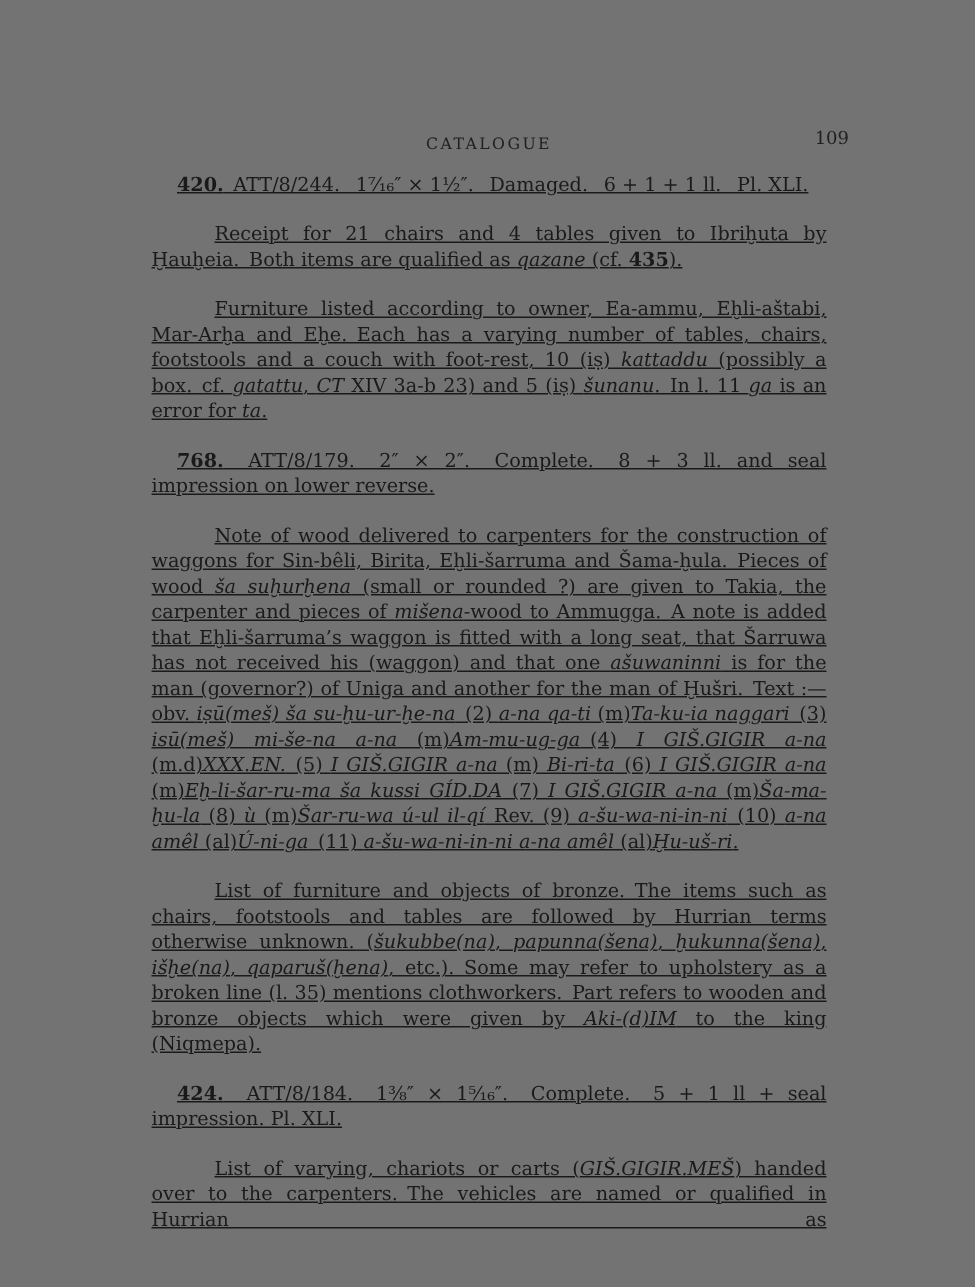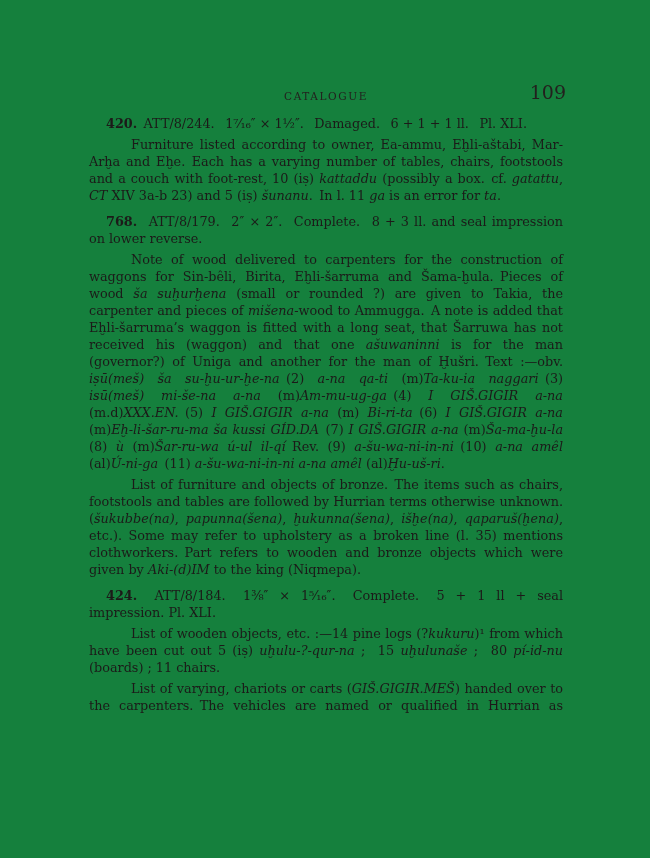--- a/index.html
+++ b/index.html
@@ -1,21 +1,21 @@
 <!DOCTYPE html>
 <html><head>
 <meta charset="utf-8">
 <style>
   html, body { margin: 0; padding: 0; background: #f4f4f2; }
   .page {
     position: relative;
     width: 650px;
     height: 858px;
     margin: 0 auto;
-    background: #15803d;
+    background: #737373;
     overflow: hidden;
     color: #1c1a19;
     font-family: "DejaVu Serif", "Liberation Serif", serif;
     font-size: 12.8px;
     line-height: 17px;
   }
   .content {
     position: absolute;
     left: 85px;
     top: 88px;
@@ -31,44 +31,44 @@
     left: 0; right: 0;
     text-align: center;
     font-size: 10.5px;
     letter-spacing: 1.6px;
     color: #23201e;
   }
   .running-head .pagenum {
     position: absolute;
     right: 1px;
     top: -4px;
-    font-size: 19px;
+    font-size: 12px;
     color: #23201e;
   }
-  p { margin: 4px; text-align: justify; }
+  p { margin: 16px; text-align: justify; text-decoration: underline; }
   p.entry-head { text-indent: 17px; margin-top: 9px; }
   p.para { text-indent: 42px; }
   p.section { text-indent: 17px; margin-top: 12px; }
   p.flush { text-align-last: justify; }
   b { font-weight: bold; }
   i { font-style: italic; }
 </style>
 </head>
 <body>
 
 <div class="page">
   <div class="content">
     <div class="running-head">
       <span class="title">CATALOGUE</span>
       <span class="pagenum">109</span>
     </div>
     <div>
         <p class="entry-head"><b>420.</b><span> ATT/8/244.  1⁷⁄₁₆″ × 1½″.  Damaged.  6 + 1 + 1 ll.  Pl. XLI.</span></p>
+        <p class="para"><span>Receipt for 21 chairs and 4 tables given to Ibriḫuta by Ḫauḫeia. Both items are qualified as </span><i>qazane</i><span> (cf. </span><b>435</b><span>).</span></p>
         <p class="para"><span>Furniture listed according to owner, Ea-ammu, Eḫli-aštabi, Mar-Arḫa and Eḫe. Each has a varying number of tables, chairs, footstools and a couch with foot-rest, 10 (iṣ) </span><i>kattaddu</i><span> (possibly a box. cf. </span><i>gatattu</i><span>, </span><i>CT</i><span> XIV 3a-b 23) and 5 (iṣ) </span><i>šunanu</i><span>. In l. 11 </span><i>ga</i><span> is an error for </span><i>ta</i><span>.</span></p>
         <p class="entry-head"><b>768.</b><span>  ATT/8/179.  2″ × 2″.  Complete.  8 + 3 ll. and seal impression on lower reverse.</span></p>
         <p class="para"><span>Note of wood delivered to carpenters for the construction of waggons for Sin-bêli, Birita, Eḫli-šarruma and Šama-ḫula. Pieces of wood </span><i>ša suḫurḫena</i><span> (small or rounded ?) are given to Takia, the carpenter and pieces of </span><i>mišena</i><span>-wood to Ammugga. A note is added that Eḫli-šarruma’s waggon is fitted with a long seat, that Šarruwa has not received his (waggon) and that one </span><i>ašuwaninni</i><span> is for the man (governor?) of Uniga and another for the man of Ḫušri. Text :—obv. </span><i>iṣū(meš) ša su-ḫu-ur-ḫe-na</i><span> (2) </span><i>a-na qa-ti</i><span> (m)</span><i>Ta-ku-ia naggari</i><span> (3) </span><i>isū(meš) mi-še-na a-na</i><span> (m)</span><i>Am-mu-ug-ga</i><span> (4) </span><i>I GIŠ.GIGIR a-na</i><span> (m.d)</span><i>XXX.EN.</i><span> (5) </span><i>I GIŠ.GIGIR a-na</i><span> (m) </span><i>Bi-ri-ta</i><span> (6) </span><i>I GIŠ.GIGIR a-na</i><span> (m)</span><i>Eḫ-li-šar-ru-ma ša kussi GÍD.DA</i><span> (7) </span><i>I GIŠ.GIGIR a-na</i><span> (m)</span><i>Ša-ma-ḫu-la</i><span> (8) </span><i>ù</i><span> (m)</span><i>Šar-ru-wa ú-ul il-qí</i><span> Rev. (9) </span><i>a-šu-wa-ni-in-ni</i><span> (10) </span><i>a-na amêl</i><span> (al)</span><i>Ú-ni-ga</i><span> (11) </span><i>a-šu-wa-ni-in-ni a-na amêl</i><span> (al)</span><i>Ḫu-uš-ri</i><span>.</span></p>
         <p class="para"><span>List of furniture and objects of bronze. The items such as chairs, footstools and tables are followed by Hurrian terms otherwise unknown. (</span><i>šukubbe(na)</i><span>, </span><i>papunna(šena)</i><span>, </span><i>ḫukunna(šena)</i><span>, </span><i>išḫe(na)</i><span>, </span><i>qaparuš(ḫena)</i><span>, etc.). Some may refer to upholstery as a broken line (l. 35) mentions clothworkers. Part refers to wooden and bronze objects which were given by </span><i>Aki-(d)IM</i><span> to the king (Niqmepa).</span></p>
         <p class="entry-head"><b>424.</b><span>  ATT/8/184.  1⅜″ × 1⁵⁄₁₆″.  Complete.  5 + 1 ll + seal impression. Pl. XLI.</span></p>
-        <p class="para"><span>List of wooden objects, etc. :—14 pine logs (?</span><i>kukuru</i><span>)¹ from which have been cut out 5 (iṣ) </span><i>uḫulu-?-qur-na</i><span> ;  15 </span><i>uḫulunaše</i><span> ;  80 </span><i>pí-id-nu</i><span> (boards) ; 11 chairs.</span></p>
         <p class="para flush"><span>List of varying, chariots or carts (</span><i>GIŠ.GIGIR.MEŠ</i><span>) handed over to the carpenters. The vehicles are named or qualified in Hurrian as </span></p>
       </div>
   </div>
 </div>
 
 </body></html>

